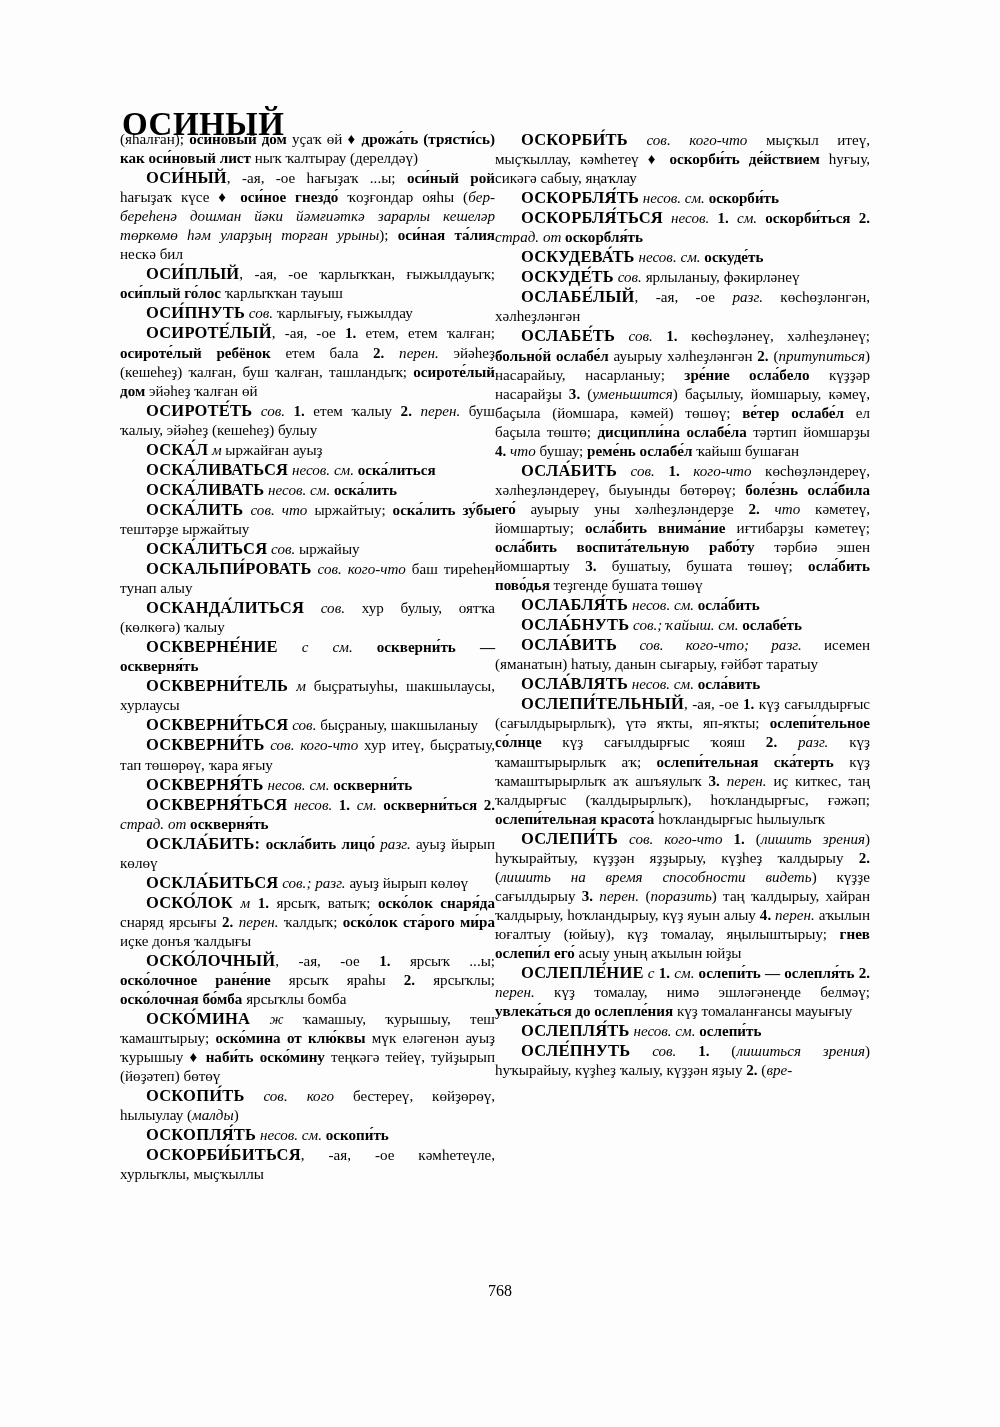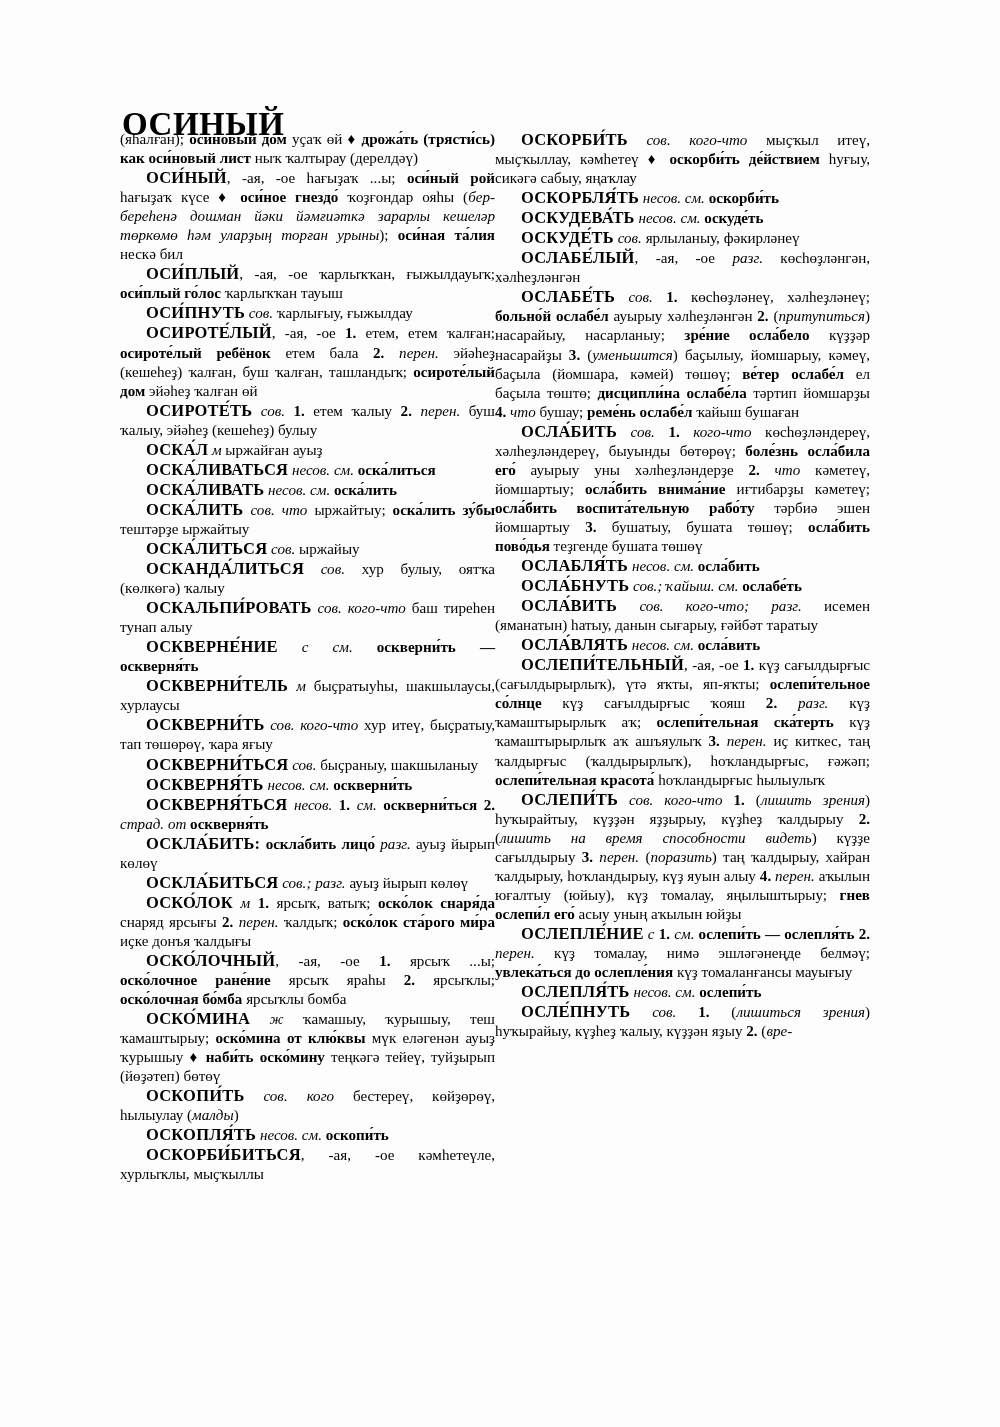--- a/index.html
+++ b/index.html
@@ -93,51 +93,53 @@
         <p class="entry"><span class="hw">ОСИ́НЫЙ</span>, -ая, -ое һағыҙаҡ ...ы; <b>оси́ный рой</b> һағыҙаҡ күсе <b>♦ оси́ное гнездо́</b> ҡоҙғондар ояһы (<i>бер-береһенә дошман йәки йәмғиәткә зарарлы кешеләр төркөмө һәм уларҙың торған урыны</i>); <b>оси́ная та́лия</b> нескә бил</p>
         <p class="entry"><span class="hw">ОСИ́ПЛЫЙ</span>, -ая, -ое ҡарлыҡҡан, ғыжылдауыҡ; <b>оси́плый го́лос</b> ҡарлыҡҡан тауыш</p>
         <p class="entry"><span class="hw">ОСИ́ПНУТЬ</span> <i>сов.</i> ҡарлығыу, ғыжылдау</p>
         <p class="entry"><span class="hw">ОСИРОТЕ́ЛЫЙ</span>, -ая, -ое <b>1.</b> етем, етем ҡалған; <b>осироте́лый ребёнок</b> етем бала <b>2.</b> <i>перен.</i> эйәһеҙ (кешеһеҙ) ҡалған, буш ҡалған, ташландыҡ; <b>осироте́лый дом</b> эйәһеҙ ҡалған өй</p>
         <p class="entry"><span class="hw">ОСИРОТЕ́ТЬ</span> <i>сов.</i> <b>1.</b> етем ҡалыу <b>2.</b> <i>перен.</i> буш ҡалыу, эйәһеҙ (кешеһеҙ) булыу</p>
         <p class="entry"><span class="hw">ОСКА́Л</span> <i>м</i> ыржайған ауыҙ</p>
         <p class="entry"><span class="hw">ОСКА́ЛИВАТЬСЯ</span> <i>несов. см.</i> <b>оска́литься</b></p>
         <p class="entry"><span class="hw">ОСКА́ЛИВАТЬ</span> <i>несов. см.</i> <b>оска́лить</b></p>
         <p class="entry"><span class="hw">ОСКА́ЛИТЬ</span> <i>сов. что</i> ыржайтыу; <b>оска́лить зу́бы</b> тештәрҙе ыржайтыу</p>
         <p class="entry"><span class="hw">ОСКА́ЛИТЬСЯ</span> <i>сов.</i> ыржайыу</p>
+        <p class="entry"><span class="hw">ОСКАЛЬПИ́РОВАТЬ</span> <i>сов. кого-что</i> баш тиреһен тунап алыу</p>
         <p class="entry"><span class="hw">ОСКАНДА́ЛИТЬСЯ</span> <i>сов.</i> хур булыу, оятҡа (көлкөгә) ҡалыу</p>
-        <p class="entry"><span class="hw">ОСКАЛЬПИ́РОВАТЬ</span> <i>сов. кого-что</i> баш тиреһен тунап алыу</p>
         <p class="entry"><span class="hw">ОСКВЕРНЕ́НИЕ</span> <i>с см.</i> <b>оскверни́ть — оскверня́ть</b></p>
         <p class="entry"><span class="hw">ОСКВЕРНИ́ТЕЛЬ</span> <i>м</i> быҫратыуһы, шакшылаусы, хурлаусы</p>
+        <p class="entry"><span class="hw">ОСКВЕРНИ́ТЬСЯ</span> <i>сов.</i> быҫраныу, шакшыланыу</p>
         <p class="entry"><span class="hw">ОСКВЕРНИ́ТЬ</span> <i>сов. кого-что</i> хур итеү, быҫратыу, тап төшөрөү, ҡара яғыу</p>
-        <p class="entry"><span class="hw">ОСКВЕРНИ́ТЬСЯ</span> <i>сов.</i> быҫраныу, шакшыланыу</p>
         <p class="entry"><span class="hw">ОСКВЕРНЯ́ТЬ</span> <i>несов. см.</i> <b>оскверни́ть</b></p>
         <p class="entry"><span class="hw">ОСКВЕРНЯ́ТЬСЯ</span> <i>несов.</i> <b>1.</b> <i>см.</i> <b>оскверни́ться 2.</b> <i>страд. от</i> <b>оскверня́ть</b></p>
         <p class="entry"><span class="hw">ОСКЛА́БИТЬ:</span> <b>оскла́бить лицо́</b> <i>разг.</i> ауыҙ йырып көлөү</p>
         <p class="entry"><span class="hw">ОСКЛА́БИТЬСЯ</span> <i>сов.; разг.</i> ауыҙ йырып көлөү</p>
         <p class="entry"><span class="hw">ОСКО́ЛОК</span> <i>м</i> <b>1.</b> ярсыҡ, ватыҡ; <b>оско́лок снаря́да</b> снаряд ярсығы <b>2.</b> <i>перен.</i> ҡалдыҡ; <b>оско́лок ста́рого ми́ра</b> иҫке донъя ҡалдығы</p>
         <p class="entry"><span class="hw">ОСКО́ЛОЧНЫЙ</span>, -ая, -ое <b>1.</b> ярсыҡ ...ы; <b>оско́лочное ране́ние</b> ярсыҡ яраһы <b>2.</b> ярсыҡлы; <b>оско́лочная бо́мба</b> ярсыҡлы бомба</p>
         <p class="entry"><span class="hw">ОСКО́МИНА</span> <i>ж</i> ҡамашыу, ҡурышыу, теш ҡамаштырыу; <b>оско́мина от клю́квы</b> мүк еләгенән ауыҙ ҡурышыу <b>♦ наби́ть оско́мину</b> теңкәгә тейеү, туйҙырып (йөҙәтеп) бөтөү</p>
         <p class="entry"><span class="hw">ОСКОПИ́ТЬ</span> <i>сов. кого</i> бестереү, көйҙөрөү, һылыулау (<i>малды</i>)</p>
         <p class="entry"><span class="hw">ОСКОПЛЯ́ТЬ</span> <i>несов. см.</i> <b>оскопи́ть</b></p>
         <p class="entry"><span class="hw">ОСКОРБИ́БИТЬСЯ</span>, -ая, -ое кәмһетеүле, хурлыҡлы, мыҫҡыллы</p>
       </div>
     <div class="col col-right" id="right-col">
         <p class="entry"><span class="hw">ОСКОРБИ́ТЬ</span> <i>сов. кого-что</i> мыҫҡыл итеү, мыҫҡыллау, кәмһетеү <b>♦ оскорби́ть де́йствием</b> һуғыу, сикәгә сабыу, яңаҡлау</p>
         <p class="entry"><span class="hw">ОСКОРБЛЯ́ТЬ</span> <i>несов. см.</i> <b>оскорби́ть</b></p>
+        <p class="entry"><span class="hw">ОСКОРБЛЯ́ТЬСЯ</span> <i>несов.</i> <b>1.</b> <i>см.</i> <b>оскорби́ться 2.</b> <i>страд. от</i> <b>оскорбля́ть</b></p>
         <p class="entry"><span class="hw">ОСКУДЕВА́ТЬ</span> <i>несов. см.</i> <b>оскуде́ть</b></p>
         <p class="entry"><span class="hw">ОСКУДЕ́ТЬ</span> <i>сов.</i> ярлыланыу, фәкирләнеү</p>
         <p class="entry"><span class="hw">ОСЛАБЕ́ЛЫЙ</span>, -ая, -ое <i>разг.</i> көсһөҙләнгән, хәлһеҙләнгән</p>
         <p class="entry"><span class="hw">ОСЛАБЕ́ТЬ</span> <i>сов.</i> <b>1.</b> көсһөҙләнеү, хәлһеҙләнеү; <b>больно́й ослабе́л</b> ауырыу хәлһеҙләнгән <b>2.</b> (<i>притупиться</i>) насарайыу, насарланыу; <b>зре́ние осла́бело</b> күҙҙәр насарайҙы <b>3.</b> (<i>уменьшится</i>) баҫылыу, йомшарыу, кәмеү, баҫыла (йомшара, кәмей) төшөү; <b>ве́тер ослабе́л</b> ел баҫыла төштө; <b>дисципли́на ослабе́ла</b> тәртип йомшарҙы <b>4.</b> <i>что</i> бушау; <b>реме́нь ослабе́л</b> ҡайыш бушаған</p>
         <p class="entry"><span class="hw">ОСЛА́БИТЬ</span> <i>сов.</i> <b>1.</b> <i>кого-что</i> көсһөҙләндереү, хәлһеҙләндереү, быуынды бөтөрөү; <b>боле́знь осла́била его́</b> ауырыу уны хәлһеҙләндерҙе <b>2.</b> <i>что</i> кәметеү, йомшартыу; <b>осла́бить внима́ние</b> иғтибарҙы кәметеү; <b>осла́бить воспита́тельную рабо́ту</b> тәрбиә эшен йомшартыу <b>3.</b> бушатыу, бушата төшөү; <b>осла́бить пово́дья</b> теҙгенде бушата төшөү</p>
         <p class="entry"><span class="hw">ОСЛАБЛЯ́ТЬ</span> <i>несов. см.</i> <b>осла́бить</b></p>
         <p class="entry"><span class="hw">ОСЛА́БНУТЬ</span> <i>сов.; ҡайыш. см.</i> <b>ослабе́ть</b></p>
         <p class="entry"><span class="hw">ОСЛА́ВИТЬ</span> <i>сов. кого-что; разг.</i> исемен (яманатын) һатыу, данын сығарыу, ғәйбәт таратыу</p>
         <p class="entry"><span class="hw">ОСЛА́ВЛЯТЬ</span> <i>несов. см.</i> <b>осла́вить</b></p>
         <p class="entry"><span class="hw">ОСЛЕПИ́ТЕЛЬНЫЙ</span>, -ая, -ое <b>1.</b> күҙ сағылдырғыс (сағылдырырлыҡ), үтә яҡты, яп-яҡты; <b>ослепи́тельное со́лнце</b> күҙ сағылдырғыс ҡояш <b>2.</b> <i>разг.</i> күҙ ҡамаштырырлыҡ аҡ; <b>ослепи́тельная ска́терть</b> күҙ ҡамаштырырлыҡ аҡ ашъяулыҡ <b>3.</b> <i>перен.</i> иҫ киткес, таң ҡалдырғыс (ҡалдырырлыҡ), һоҡландырғыс, ғәжәп; <b>ослепи́тельная красота́</b> һоҡландырғыс һылыулыҡ</p>
         <p class="entry"><span class="hw">ОСЛЕПИ́ТЬ</span> <i>сов. кого-что</i> <b>1.</b> (<i>лишить зрения</i>) һуҡырайтыу, күҙҙән яҙҙырыу, күҙһеҙ ҡалдырыу <b>2.</b> (<i>лишить на время способности видеть</i>) күҙҙе сағылдырыу <b>3.</b> <i>перен.</i> (<i>поразить</i>) таң ҡалдырыу, хайран ҡалдырыу, һоҡландырыу, күҙ яуын алыу <b>4.</b> <i>перен.</i> аҡылын юғалтыу (юйыу), күҙ томалау, яңылыштырыу; <b>гнев ослепи́л его́</b> асыу уның аҡылын юйҙы</p>
         <p class="entry"><span class="hw">ОСЛЕПЛЕ́НИЕ</span> <i>с</i> <b>1.</b> <i>см.</i> <b>ослепи́ть — ослепля́ть 2.</b> <i>перен.</i> күҙ томалау, нимә эшләгәнеңде белмәү; <b>увлека́ться до ослепле́ния</b> күҙ томаланғансы мауығыу</p>
         <p class="entry"><span class="hw">ОСЛЕПЛЯ́ТЬ</span> <i>несов. см.</i> <b>ослепи́ть</b></p>
         <p class="entry"><span class="hw">ОСЛЕ́ПНУТЬ</span> <i>сов.</i> <b>1.</b> (<i>лишиться зрения</i>) һуҡырайыу, күҙһеҙ ҡалыу, күҙҙән яҙыу <b>2.</b> (<i>вре-</i></p>
       </div>
   </div>
 
+  <div class="folio">768</div>
 
 </div>
 
 </body></html>

